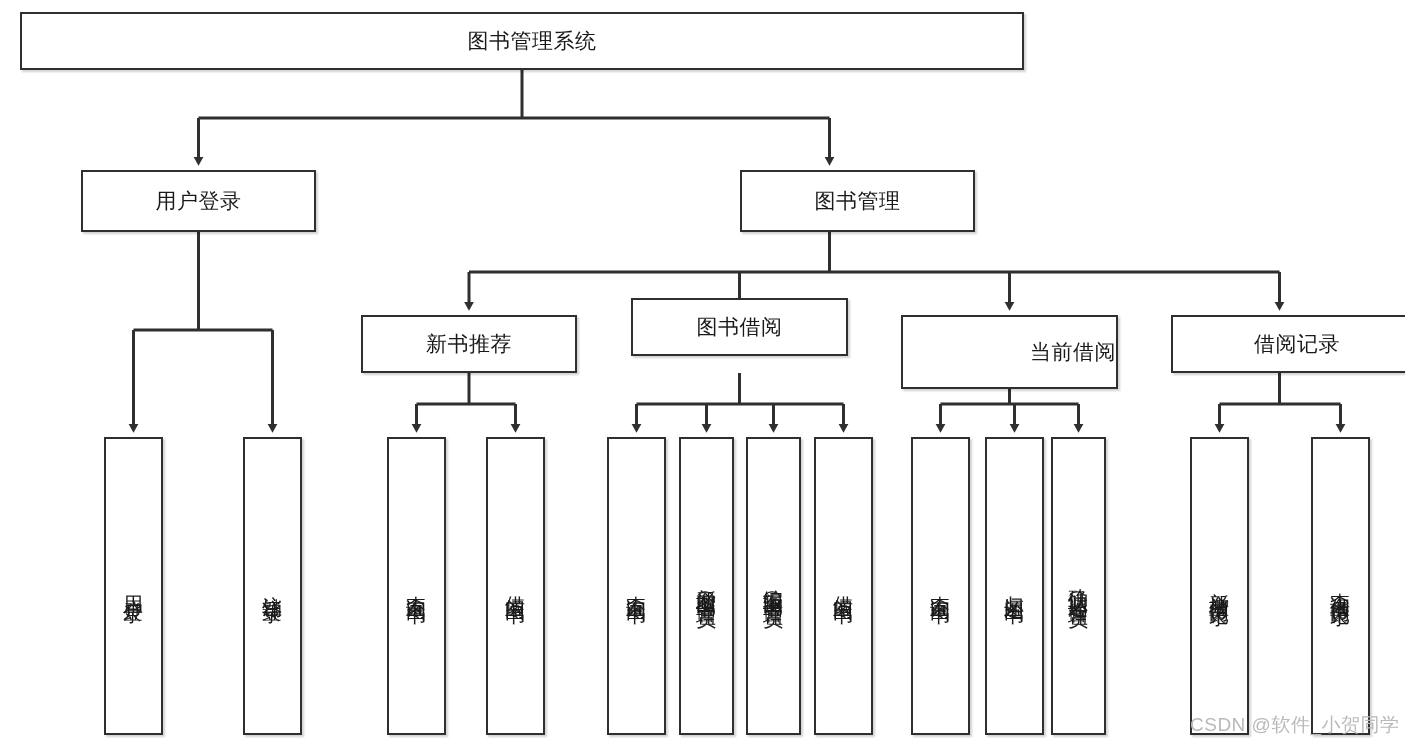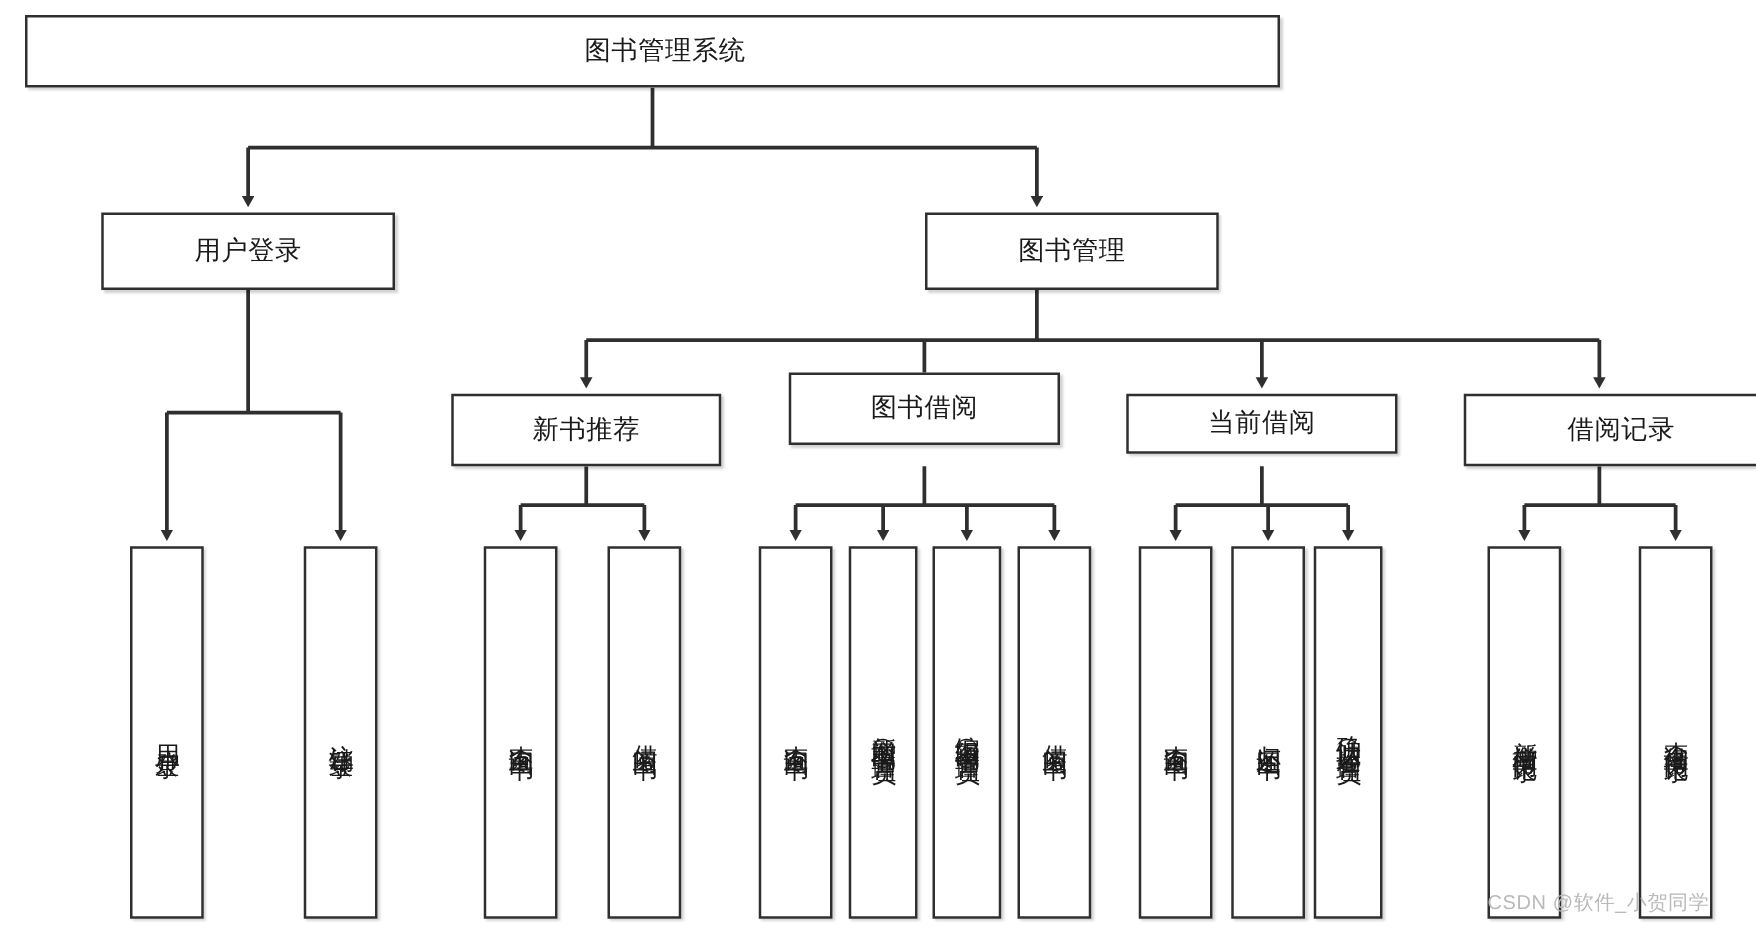--- a/index.html
+++ b/index.html
@@ -48,21 +48,21 @@
     text-orientation: upright;
     font-size: 20px;
     line-height: 1.30;
     letter-spacing: 3px;
     white-space: normal;
     max-height: 100%;
   }
   .watermark {
     position: absolute;
     color: #b9b9b9;
-    font-size: 16px;
+    font-size: 19px;
     letter-spacing: 0.5px;
     white-space: nowrap;
     user-select: none;
   }
 </style>
 </head>
 <body>
 
 <div id="canvas">
   <svg class="edges" viewBox="0 0 1405 747" xmlns="http://www.w3.org/2000/svg">
@@ -117,21 +117,21 @@
       </div>
       <div class="node" style="left: 712px; top: 170px; width: 235px; height: 62px; margin-left: 28px;">
         <span class="label">图书管理</span>
       </div>
       <div class="node" style="left: 361px; top: 315px; width: 216px; height: 58px;">
         <span class="label">新书推荐</span>
       </div>
       <div class="node" style="left: 631px; top: 298px; width: 217px; height: 58px;">
         <span class="label">图书借阅</span>
       </div>
-      <div class="node" style="left: 901px; top: 315px; width: 217px; height: 48px;">
+      <div class="node" style="left: 901px; top: 315px; width: 217px; height: 74px; justify-content: flex-end;">
         <span class="label">当前借阅</span>
       </div>
       <div class="node" style="left: 1171px; top: 315px; width: 252px; height: 58px;">
         <span class="label">借阅记录</span>
       </div>
       <div class="node vertical" style="left: 104px; top: 437px; width: 59px; height: 298px;">
         <span class="label">用户登录</span>
       </div>
       <div class="node vertical" style="left: 243px; top: 437px; width: 59px; height: 298px;">
         <span class="label">注销登录</span>

